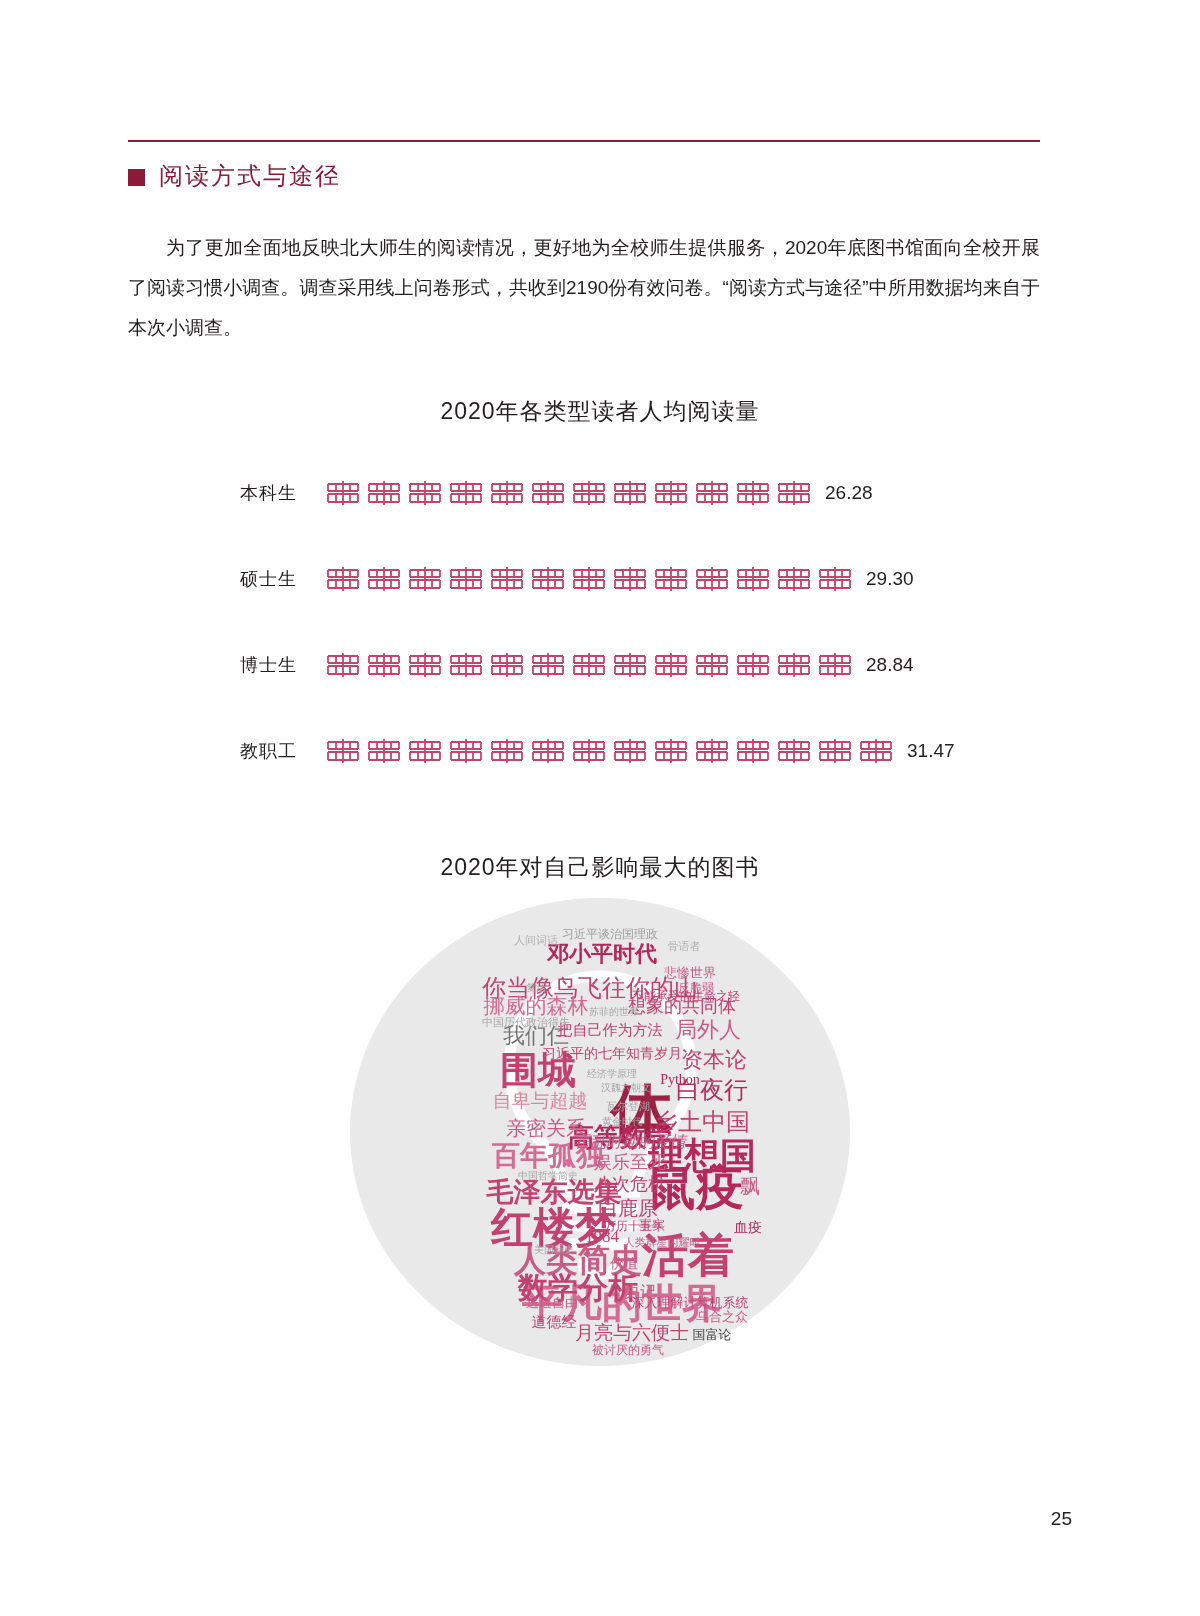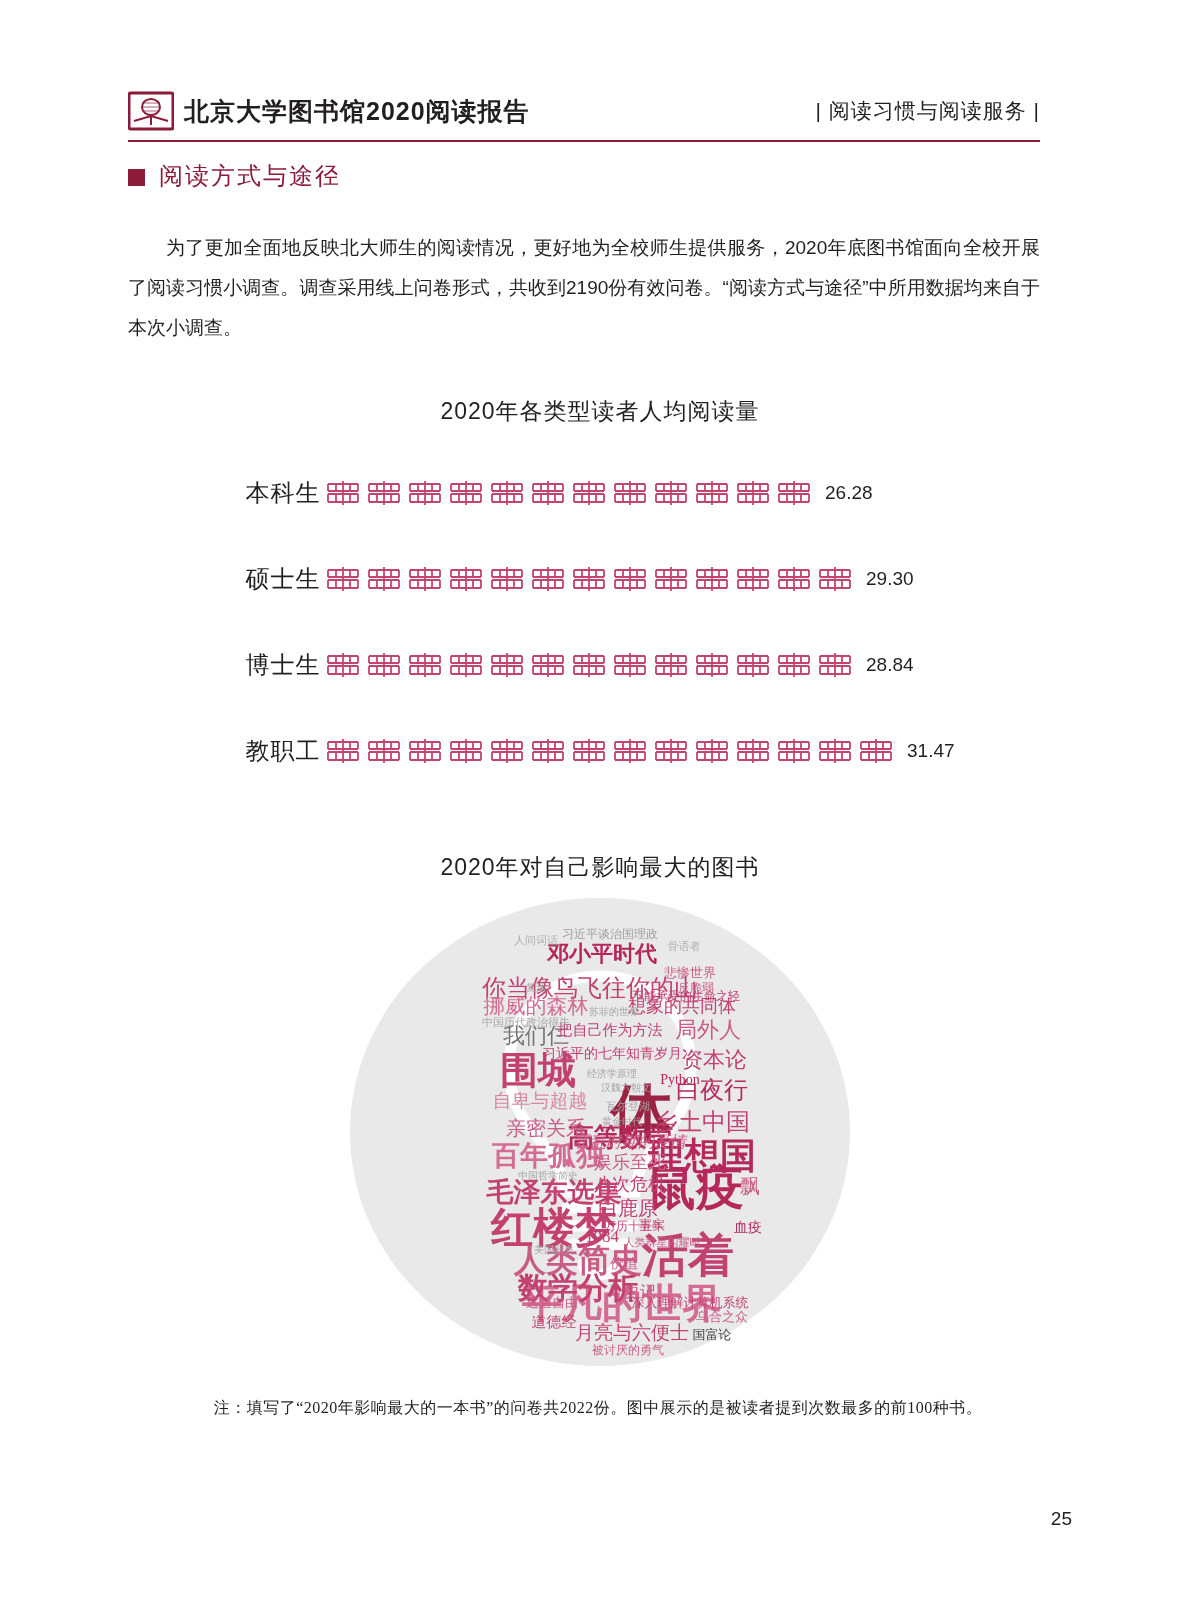--- a/index.html
+++ b/index.html
@@ -118,25 +118,25 @@
     top: 450px;
     width: 760px;
   }
   .chart-row {
     display: flex;
     align-items: center;
     height: 86px;
   }
   .chart-row .cat {
     width: 86px;
-    font-size: 24px;
+    font-size: 18px;
     color: #231f20;
     letter-spacing: 1px;
     flex: none;
-    text-align: center;
+    text-align: left;
   }
   .icons {
     display: flex;
     align-items: center;
     gap: 7px;
     flex: none;
   }
   .bookicon {
     width: 34px;
     height: 26px;
@@ -211,35 +211,20 @@
     top: 1508px;
     font-size: 19px;
     color: #231f20;
   }
 </style>
 </head>
 <body>
 
 <div class="page">
 
-  <div class="header">
-    <div class="header-left">
-      <span class="logo-mark">
-        <svg viewBox="0 0 46 40" width="46" height="40" aria-hidden="true">
-          <rect x="1" y="2" width="44" height="36" rx="2" fill="none" stroke="#8c1b3a" stroke-width="3"></rect>
-          <ellipse cx="23" cy="16" rx="9" ry="8" fill="none" stroke="#8c1b3a" stroke-width="2"></ellipse>
-          <path d="M6 30 L23 25 L40 30" fill="none" stroke="#8c1b3a" stroke-width="2"></path>
-          <path d="M23 25 L23 34" stroke="#8c1b3a" stroke-width="2"></path>
-          <path d="M14 12 h18 M14 16 h18 M14 20 h18" stroke="#8c1b3a" stroke-width="1.2" opacity="0.7"></path>
-        </svg>
-      </span>
-      <span class="header-title">北京大学图书馆2020阅读报告</span>
-    </div>
-    <div class="header-right">| 阅读习惯与阅读服务 |</div>
-  </div>
   <div class="header-rule"></div>
 
   <div class="section-head">
     <span class="section-square"></span>
     <span class="section-title">阅读方式与途径</span>
   </div>
 
   <div class="body-para">为了更加全面地反映北大师生的阅读情况，更好地为全校师生提供服务，2020年底图书馆面向全校开展了阅读习惯小调查。调查采用线上问卷形式，共收到2190份有效问卷。“阅读方式与途径”中所用数据均来自于本次小调查。</div>
 
   <div class="chart1-title">2020年各类型读者人均阅读量</div>
@@ -701,17 +686,16 @@
         <div class="word" style="left: 286px; top: 190px; font-size: 10px; color: rgb(166, 166, 166);">汉魏六朝文</div>
         <div class="word" style="left: 272px; top: 176px; font-size: 10px; color: rgb(166, 166, 166);">经济学原理</div>
         <div class="word" style="left: 274px; top: 114px; font-size: 10px; color: rgb(166, 166, 166);">苏菲的世界</div>
         <div class="word" style="left: 196px; top: 90px; font-size: 10px; color: rgb(166, 166, 166);">复活</div>
         <div class="word" style="left: 282px; top: 224px; font-size: 10px; color: rgb(166, 166, 166);">黄金时代</div>
         <div class="word" style="left: 208px; top: 278px; font-size: 10px; color: rgb(166, 166, 166);">中国哲学简史</div>
         <div class="word" style="left: 214px; top: 352px; font-size: 10px; color: rgb(166, 166, 166);">美国新史</div>
       </div>
   </div>
 
-  <div class="note">注：填写了“2020年影响最大的一本书”的问卷共2022份。图中展示的是被读者提到次数最多的前100种书。</div>
 
   <div class="page-num">25</div>
 
 </div>
 
 </body></html>

